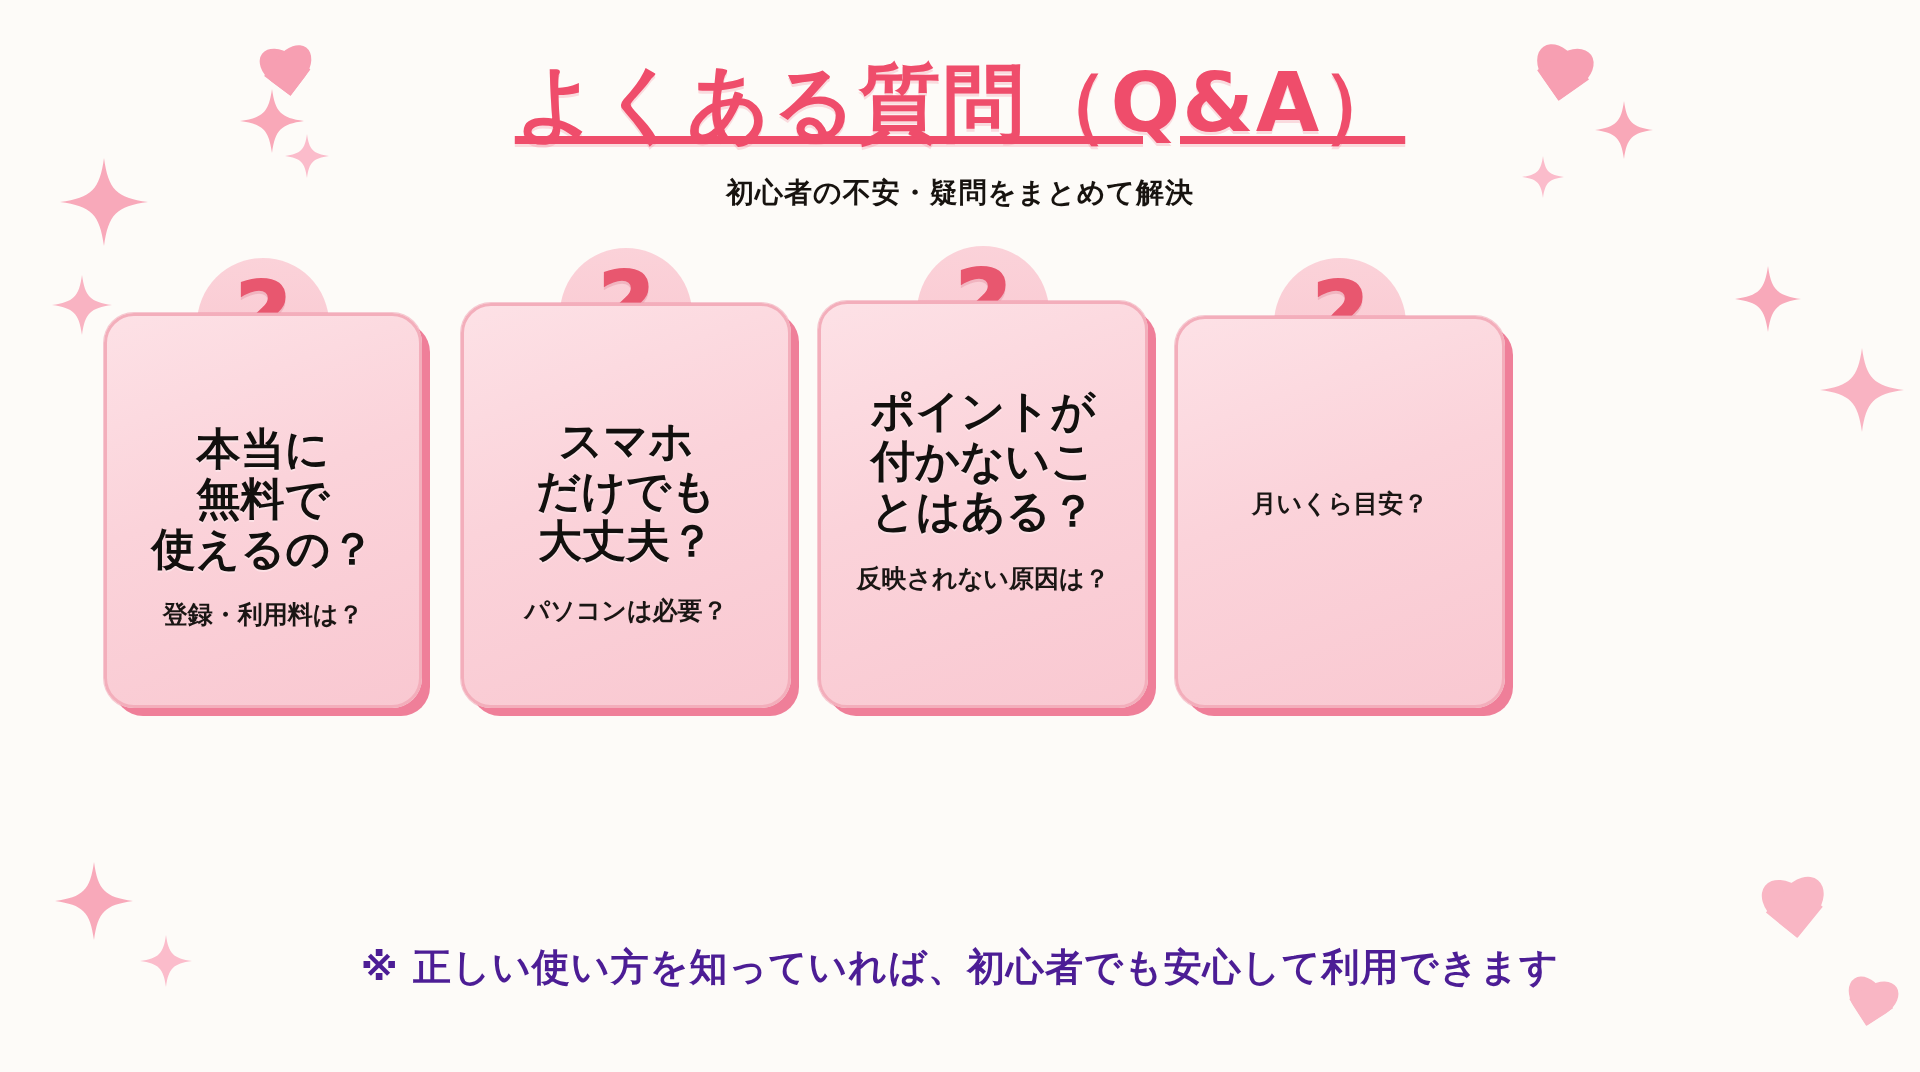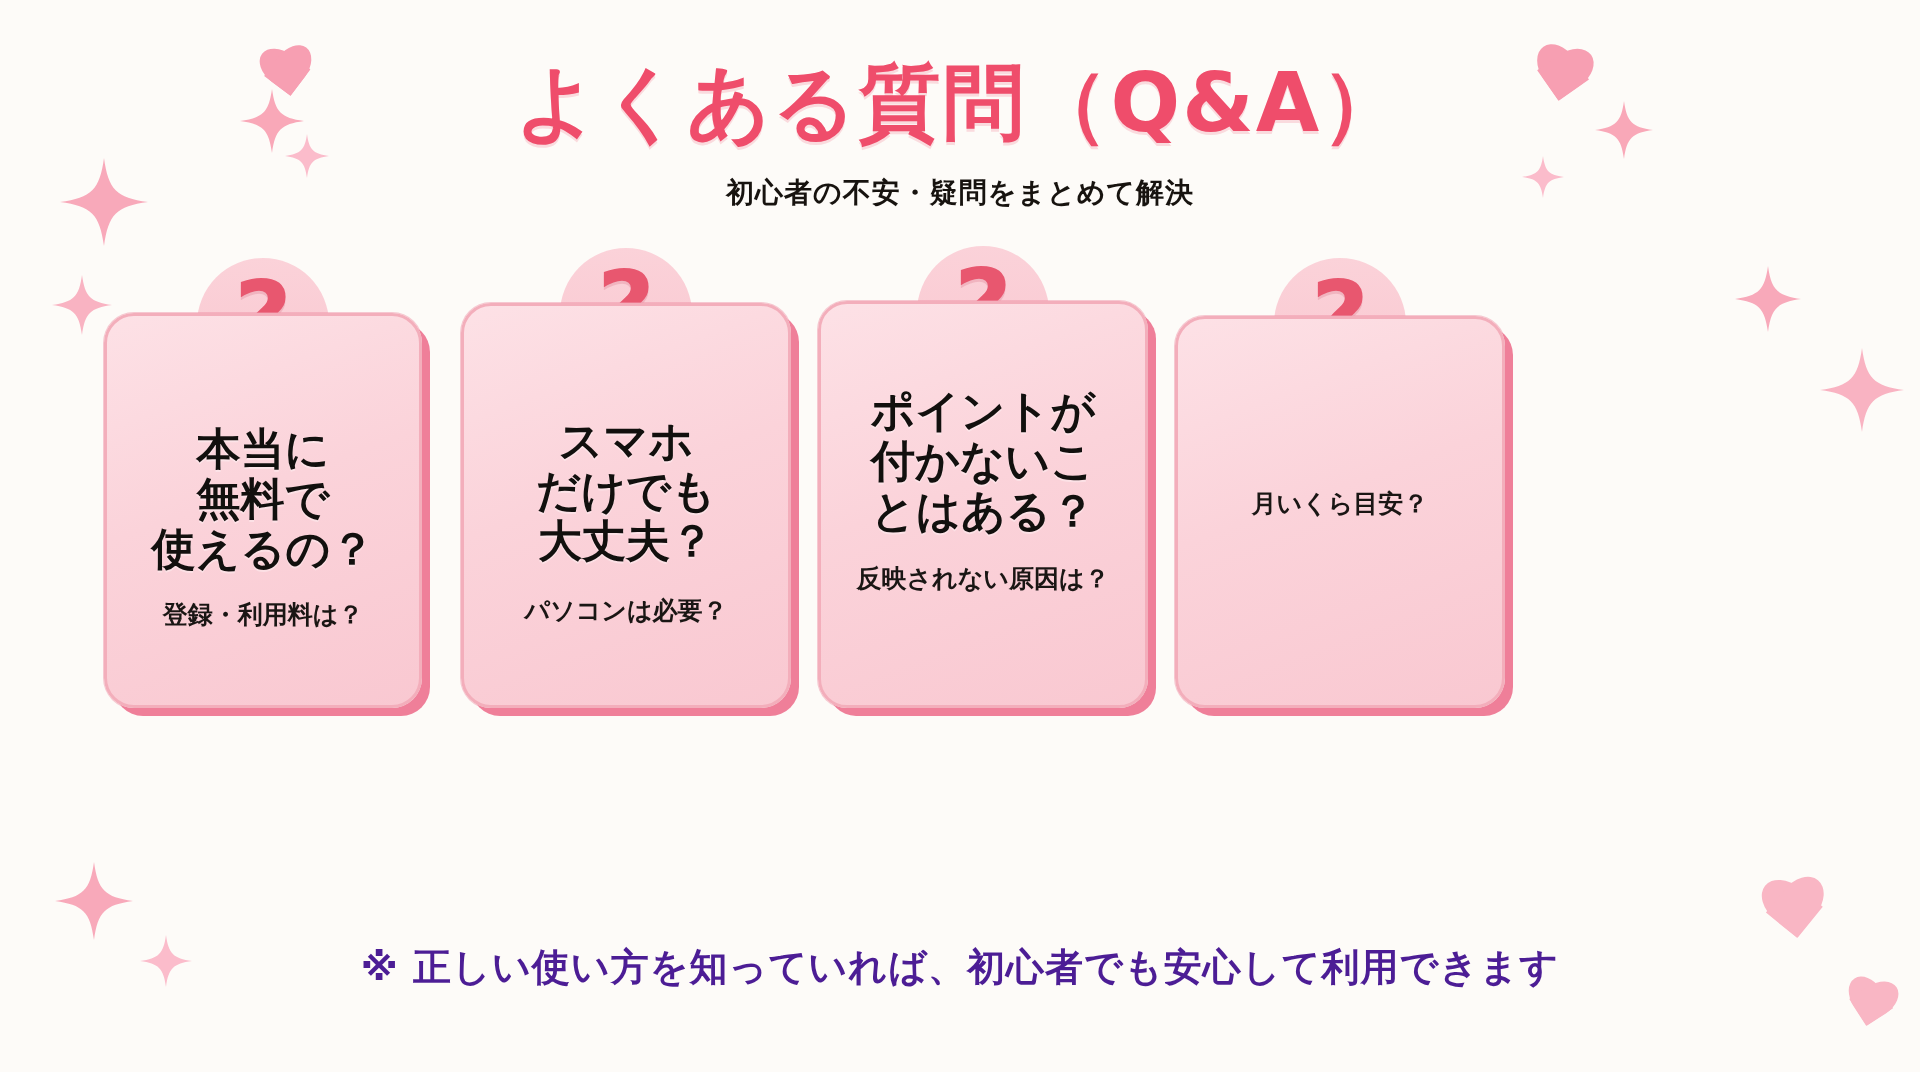--- a/index.html
+++ b/index.html
@@ -32,20 +32,21 @@
   
   .title{
     position:absolute;left:0;right:0;top:58px;
     text-align:center;
     font-size:82px;line-height:1.1;
     font-weight:900;
     color:#ef4d6b;
     letter-spacing:2px;
     text-shadow:0 3px 0 rgba(239,77,107,.18);
     white-space:nowrap;
+    text-decoration:underline;
   }
   .subtitle{
     position:absolute;left:0;right:0;top:176px;
     text-align:center;
     font-size:28px;line-height:1.2;
     font-weight:900;
     color:#17130f;
     letter-spacing:1px;
     white-space:nowrap;
   }

